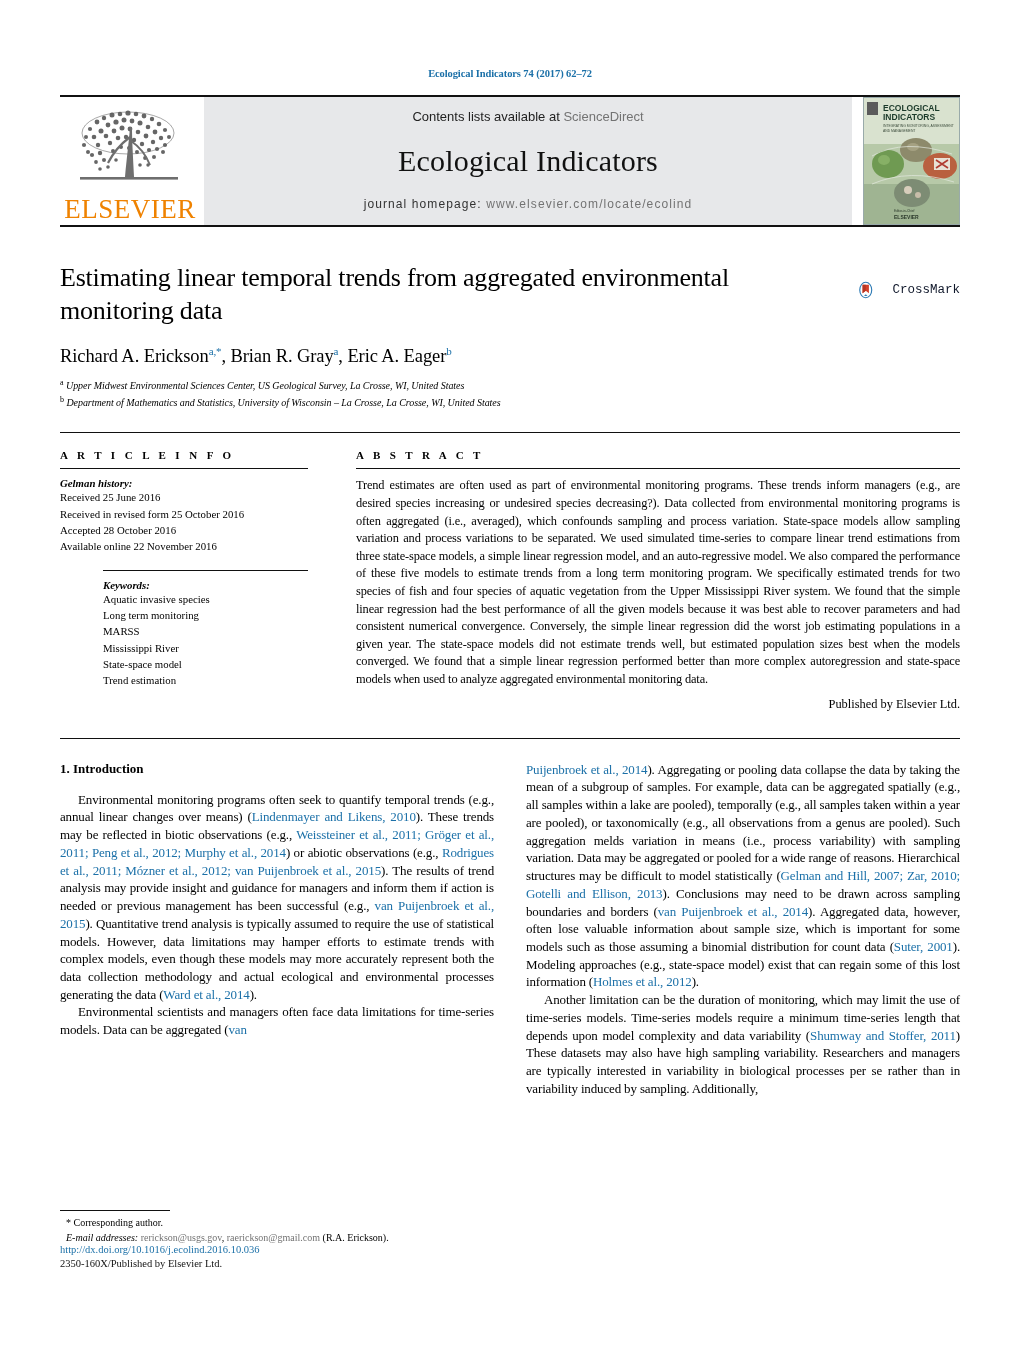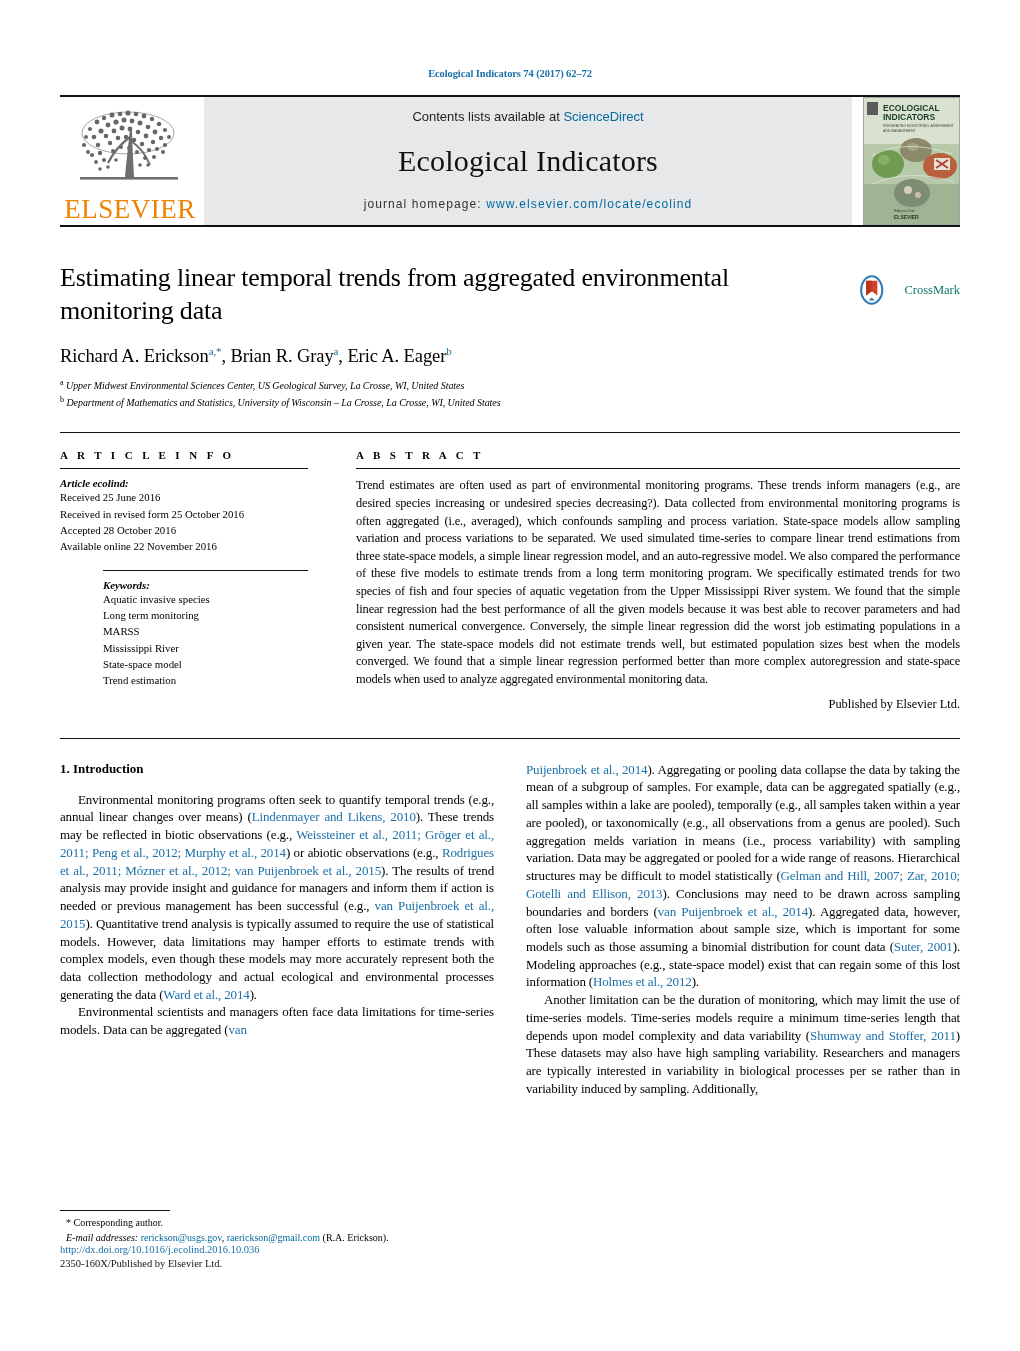--- a/index.html
+++ b/index.html
@@ -16,21 +16,21 @@
     overflow: hidden;
   }
   .page {
     position: relative;
     width: 1020px;
     height: 1300px;
     box-sizing: border-box;
     padding: 0 60px;
   }
   a, .lnk {
-    color: #0369a1;
+    color: #737373;
     text-decoration: none;
   }
   .ref { color: #1b70a8; }
 
   
   .running-head {
     text-align: center;
     font-size: 10.5px;
     color: #1b70a8;
     font-weight: bold;
@@ -129,23 +129,23 @@
   .crossmark {
     position: absolute;
     right: 0;
     top: 2px;
     width: 102px;
     height: 54px;
     display: flex;
     align-items: center;
   }
   .crossmark-text {
-    font-family: Liberation Serif, serif;
+    font-family: Liberation Mono, monospace;
     font-size: 12.5px;
-    color: #0f766e;
+    color: #0f172a;
     margin-left: 19px;
   }
   .authors {
     margin-top: 17px;
     font-size: 18.5px;
     letter-spacing: -0.1px;
   }
   .authors sup { color: #1b70a8; font-size: 11px; }
   .affil {
     margin-top: 10px;
@@ -414,21 +414,21 @@
     </div>
   </div>
 
   <div class="info-rule-top"></div>
 
   <div class="info-abstract">
 
     <div class="col-info">
       <div class="section-caps">A R T I C L E   I N F O</div>
       <div class="thin-rule"></div>
-      <div class="hist-head">Article ecolind:</div>
+      <div class="hist-head">Gelman history:</div>
       <div class="info-line">Received 25 June 2016</div>
       <div class="info-line">Received in revised form 25 October 2016</div>
       <div class="info-line">Accepted 28 October 2016</div>
       <div class="info-line">Available online 22 November 2016</div>
 
       <div class="kw-block">
         <div class="thin-rule"></div>
         <div class="kw-head">Keywords:</div>
         <div class="info-line">Aquatic invasive species</div>
         <div class="info-line">Long term monitoring</div>

